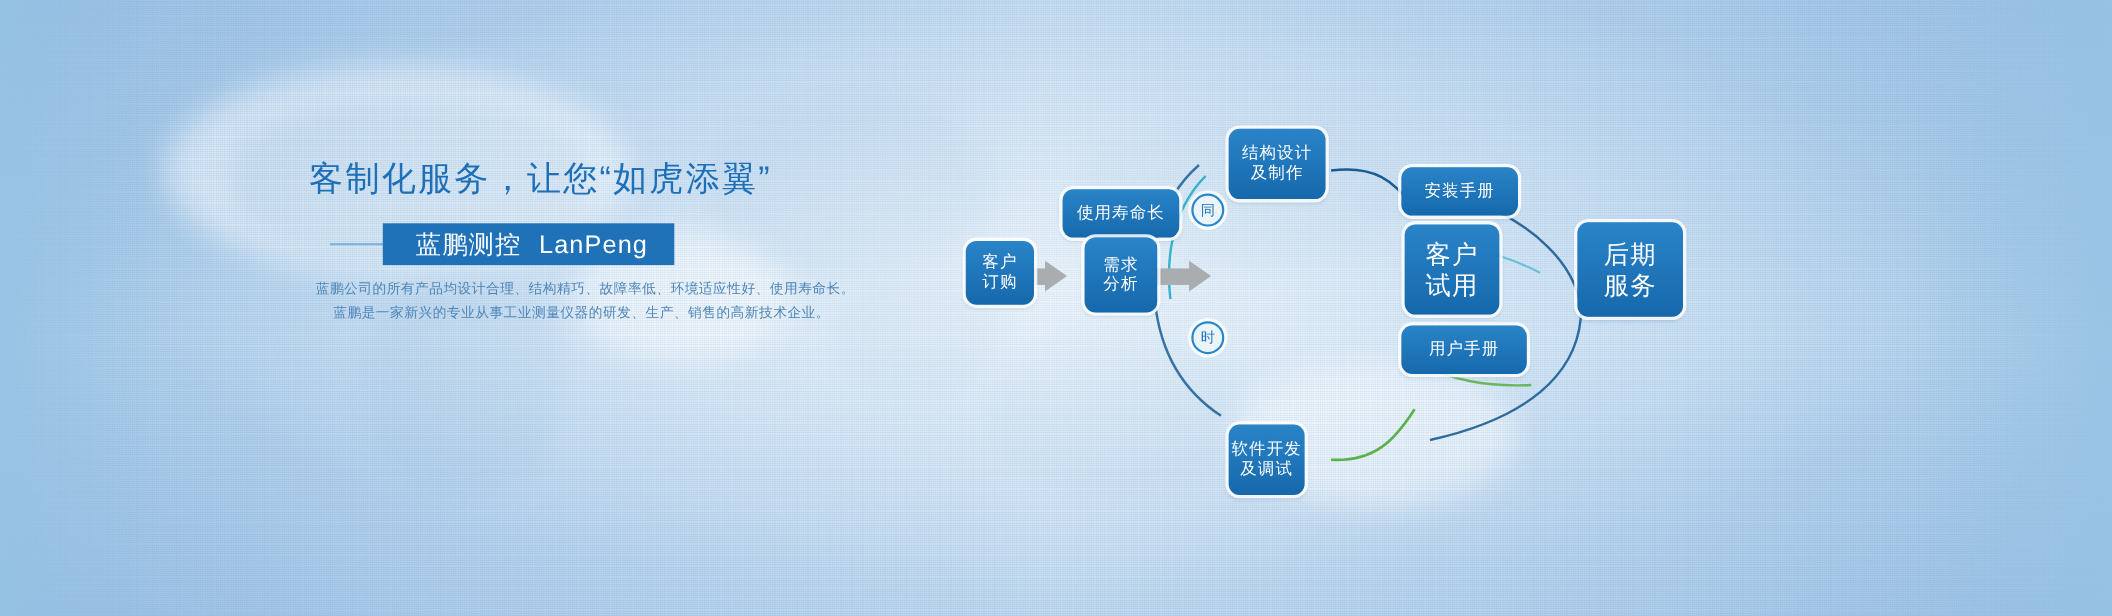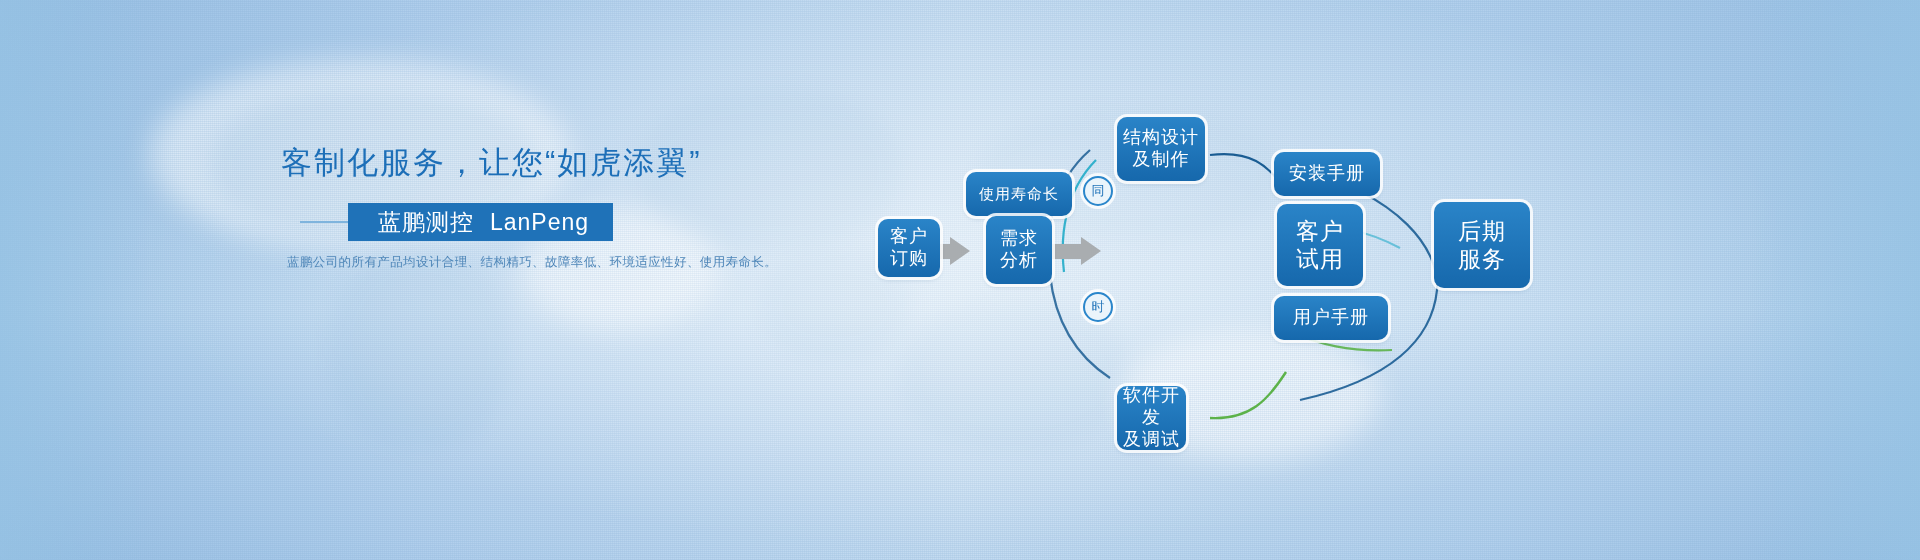--- a/index.html
+++ b/index.html
@@ -59,21 +59,21 @@
   .node{
     position:absolute;box-sizing:border-box;
     background:linear-gradient(180deg,#2a84c8 0%,#1668ac 100%);
     color:#fff;border-radius:10px;
     display:flex;align-items:center;justify-content:center;text-align:center;
     box-shadow:0 0 0 3px rgba(255,255,255,.85), 0 2px 5px rgba(30,80,130,.28);
     line-height:1.22;letter-spacing:1px;
   }
   .node span{display:block;}
   .n-small{font-size:15px;}
-  .n-mid{font-size:18px;}
+  .n-mid{font-size:15px;}
   .n-big{font-size:23px;}
   .badge{
     position:absolute;width:26px;height:26px;border-radius:50%;
     background:#eaf4fb;border:2px solid #2a86cb;color:#1f72b8;
     font-size:13px;display:flex;align-items:center;justify-content:center;
     box-shadow:0 0 0 3px rgba(255,255,255,.8);
   }
   svg.arcs{position:absolute;left:0;top:0;width:1920px;height:560px;overflow:visible;}
   .arrow{position:absolute;height:0;}
   .arrow .shaft{position:absolute;background:#a9adb0;}
@@ -101,20 +101,21 @@
   <div id="headline">客制化服务，让您“如虎添翼”</div>
 
   <div id="brandrow">
     <div id="brandline"></div>
     <div id="brandbar">
       <span>蓝鹏测控</span><span class="en">LanPeng</span>
     </div>
   </div>
 
   <div class="sub" id="sub1">蓝鹏公司的所有产品均设计合理、结构精巧、故障率低、环境适应性好、使用寿命长。</div>
+  <div class="sub" id="sub2">蓝鹏是一家新兴的专业从事工业测量仪器的研发、生产、销售的高新技术企业。</div>
 
   <div id="flow">
 
     <svg class="arcs" viewBox="0 0 1920 560">
 
       <path d="M1090,150 C1050,185 1045,235 1050,275 C1055,320 1075,355 1110,378" fill="none" stroke="#1b5d93" stroke-width="2.2" opacity=".85"></path>
       <path d="M1096,160 C1064,192 1060,238 1064,272" fill="none" stroke="#17a8c6" stroke-width="2.2" opacity=".85"></path>
 
       <path d="M1210,155 C1250,150 1268,165 1284,188" fill="none" stroke="#1b5d93" stroke-width="2.2"></path>
 

